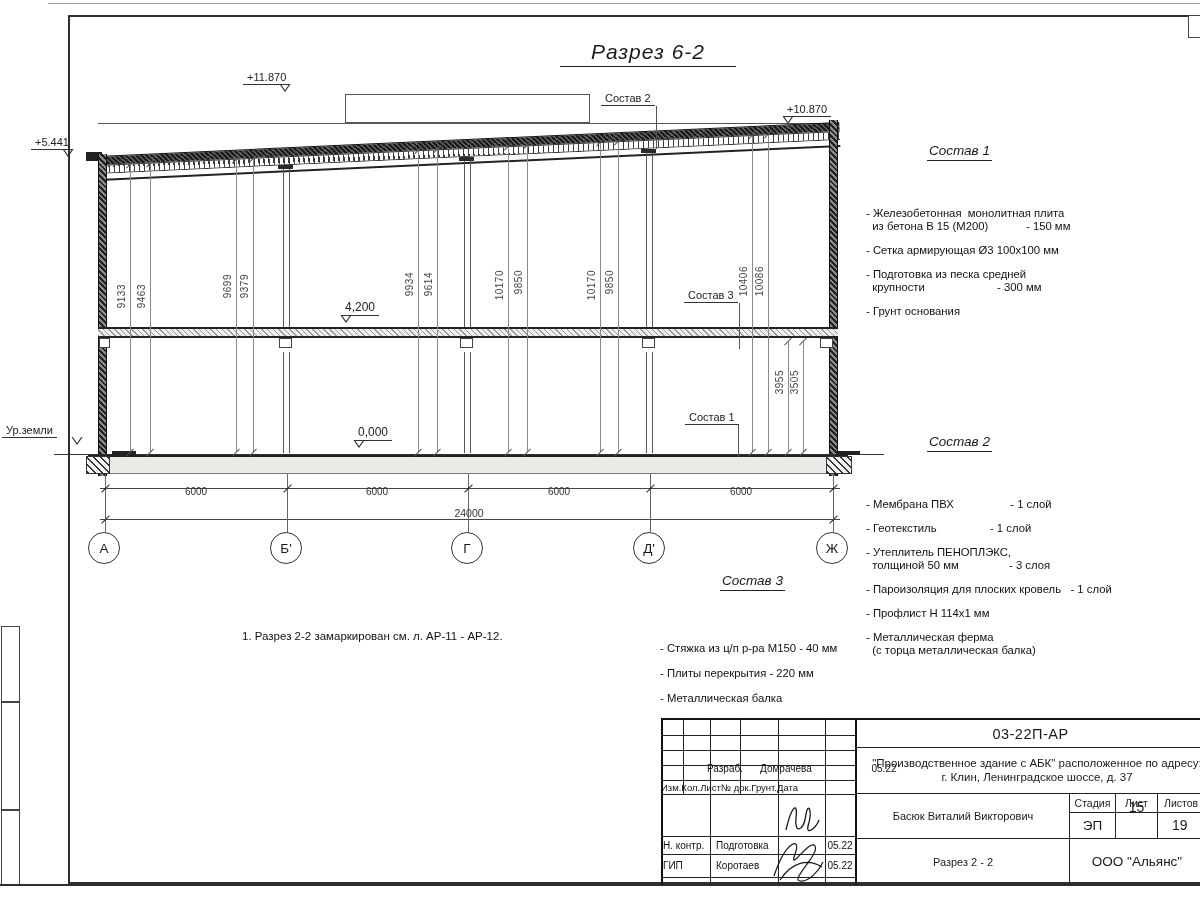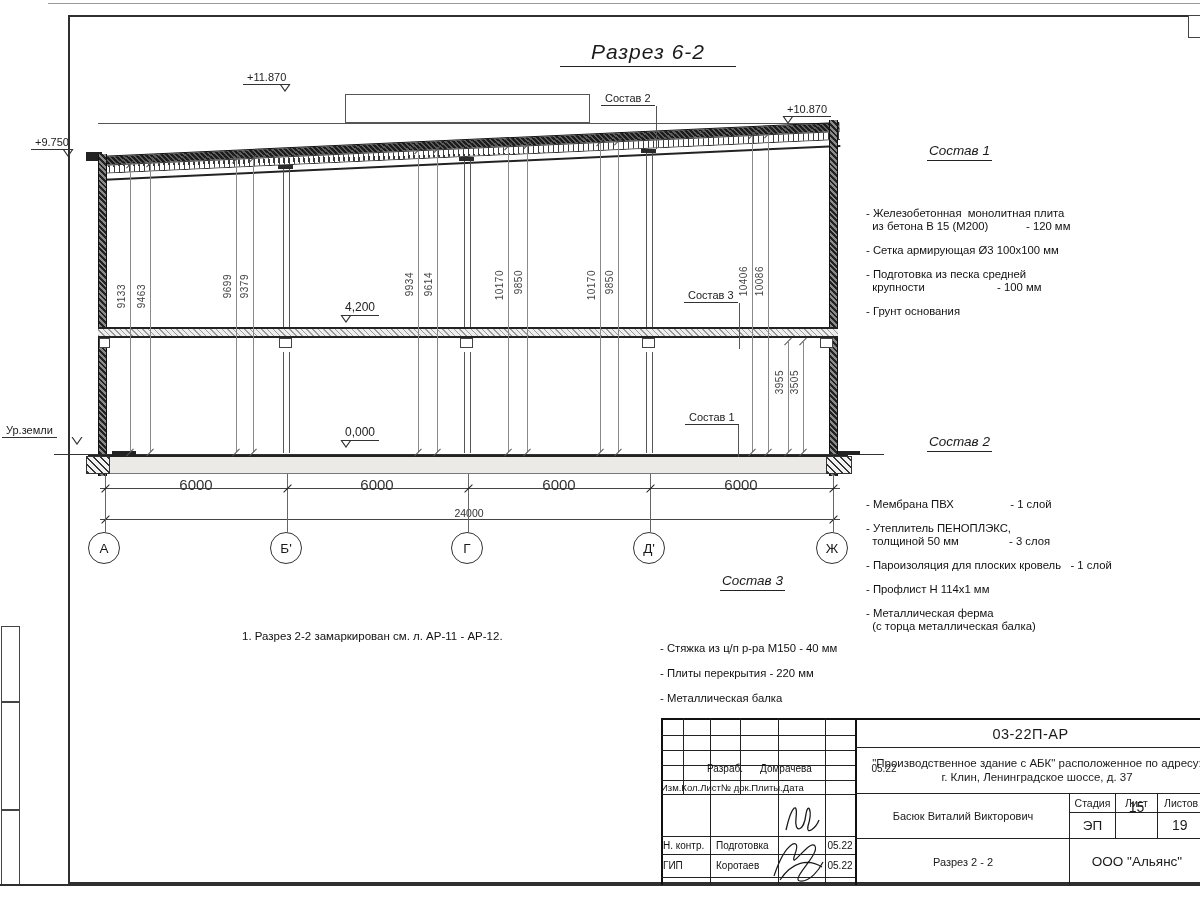--- a/index.html
+++ b/index.html
@@ -36,21 +36,21 @@
   
   .vdim{position:absolute;width:0;}
   .vdim-line{position:absolute;left:0;width:1px;background:#8a8a8a;}
   .vdim-line::before,.vdim-line::after{content:'';position:absolute;width:10px;height:1px;background:#555;left:-5px;}
   .vdim-line::before{top:-1px;transform:rotate(-45deg);}
   .vdim-line::after{bottom:-1px;transform:rotate(-45deg);}
   .vdim-label{position:absolute;left:-14px;writing-mode:vertical-rl;transform:rotate(180deg);
               font-size:10px;color:#444;letter-spacing:.5px;}
   
   .dim-ln{height:1px;background:#444;}
-  .hdim{position:absolute;top:476px;width:60px;margin-left:-30px;text-align:center;font-size:15px;color:#333;}
+  .hdim{position:absolute;top:486px;width:60px;margin-left:-30px;text-align:center;font-size:10px;color:#333;}
   .hdim-total{position:absolute;top:507px;width:60px;margin-left:-30px;text-align:center;font-size:10.5px;color:#333;}
   .axis-ext{position:absolute;top:474px;width:1px;height:58px;background:#666;}
   .axis-tick1,.axis-tick2{position:absolute;width:11px;height:1px;background:#222;margin-left:-5px;transform:rotate(-45deg);}
   .axis-tick1{top:488px;} .axis-tick2{top:519px;}
   .axis-circle{position:absolute;top:532px;width:32px;height:32px;margin-left:-17px;border:1.3px solid #333;
                border-radius:50%;text-align:center;line-height:32px;font-size:13.5px;background:#fff;box-sizing:border-box;}
   
   .elev{position:absolute;font-size:11px;color:#222;border-bottom:1px solid #333;padding:0 4px 1px;white-space:nowrap;}
   .elev svg{position:absolute;bottom:-8px;}
   .arr-r{right:-1px;} .arr-l{left:-1px;} .arr-out{right:-26px;}
@@ -253,32 +253,32 @@
       <path d="M1,0 L6,7 L11,0" fill="none" stroke="#333" stroke-width="1.2"></path>
     </svg>
 </div>
 <div class="elev" style="left:783px;top:103px;">
   <span>+10.870</span>
   <svg class="arr-l" width="12" height="8">
       <path d="M1,0 L6,7 L11,0" fill="none" stroke="#333" stroke-width="1.2"></path>
     </svg>
 </div>
 <div class="elev" style="left:31px;top:136px;">
-  <span>+9.750</span>
+  <span>+5.441</span>
   <svg class="arr-r" width="12" height="8">
       <path d="M1,0 L6,7 L11,0" fill="none" stroke="#333" stroke-width="1.2"></path>
     </svg>
 </div>
 <div class="elev" style="left:341px;top:300px;font-size:12px;">
   <span>4,200</span>
   <svg class="arr-l" width="12" height="8">
       <path d="M1,0 L6,7 L11,0" fill="none" stroke="#333" stroke-width="1.2"></path>
     </svg>
 </div>
-<div class="elev" style="left:341px;top:425px;font-size:12px;">
+<div class="elev" style="left:354px;top:425px;font-size:12px;">
   <span>0,000</span>
   <svg class="arr-l" width="12" height="8">
       <path d="M1,0 L6,7 L11,0" fill="none" stroke="#333" stroke-width="1.2"></path>
     </svg>
 </div>
 <div class="elev" style="left:2px;top:424px;">
   <span>Ур.земли</span>
   <svg class="arr-out" width="12" height="8">
       <path d="M1,0 L6,7 L11,0" fill="none" stroke="#333" stroke-width="1.2"></path>
     </svg>
@@ -294,27 +294,27 @@
 </div>
 <div class="callout" style="left:685px;top:411px;">
   <span>Состав 1</span>
   <div class="leader" style="left:53px;top:14px;height:32px;"></div>
 </div>
 
 <div class="comp-heading" style="left:927px;top:143px;">Состав 1</div>
 <div class="comp-list" style="left:866px;top:181px;width:335px;">
   
 <div>- Железобетонная  монолитная плита
-  из бетона В 15 (М200)            - 120 мм</div><div>- Сетка армирующая Ø3 100х100 мм</div><div>- Подготовка из песка средней
-  крупности                       - 100 мм</div><div>- Грунт основания</div></div>
+  из бетона В 15 (М200)            - 150 мм</div><div>- Сетка армирующая Ø3 100х100 мм</div><div>- Подготовка из песка средней
+  крупности                       - 300 мм</div><div>- Грунт основания</div></div>
 
 <div class="comp-heading" style="left:927px;top:434px;">Состав 2</div>
 <div class="comp-list" style="left:866px;top:472px;width:335px;">
   
-<div>- Мембрана ПВХ                  - 1 слой</div><div>- Утеплитель ПЕНОПЛЭКС,
+<div>- Мембрана ПВХ                  - 1 слой</div><div>- Геотекстиль                 - 1 слой</div><div>- Утеплитель ПЕНОПЛЭКС,
   толщиной 50 мм                - 3 слоя</div><div>- Пароизоляция для плоских кровель   - 1 слой</div><div>- Профлист Н 114х1 мм</div><div>- Металлическая ферма
   (с торца металлическая балка)</div></div>
 
 <div class="comp-heading" style="left:720px;top:573px;">Состав 3</div>
 <div class="comp-list" style="left:660px;top:616px;width:260px;">
   
 <div style="margin-bottom:12px;">- Стяжка из ц/п р-ра М150 - 40 мм</div><div style="margin-bottom:12px;">- Плиты перекрытия - 220 мм</div><div style="margin-bottom:12px;">- Металлическая балка</div></div>
 
 <div class="note" style="left:242px;top:630px;">1. Разрез 2-2 замаркирован см. л. АР-11 - АР-12.</div>
 
@@ -341,21 +341,21 @@
 <div class="lnv" style="left:1115px;top:793px;height:45px;"></div>
 <div class="lnv" style="left:1157px;top:793px;height:45px;"></div>
 <div class="lnh" style="left:1069px;top:812px;width:135px;"></div>
 
 <div class="tb-head-row">
 
 <span>Изм.</span>
     <span>Кол.</span>
     <span>Лист</span>
     <span>№ док.</span>
-    <span>Плиты.</span>
+    <span>Грунт.</span>
     <span>Дата</span>
   </div>
 
 <div>
 
     <div class="staff-row" style="top: 747px; height: 42px; margin-left: 44px;">
       <span class="staff-role">Разраб.</span>
       <span class="staff-name">Домрачева</span>
       <span class="staff-sig"></span>
       <span class="staff-date">05.22</span>

